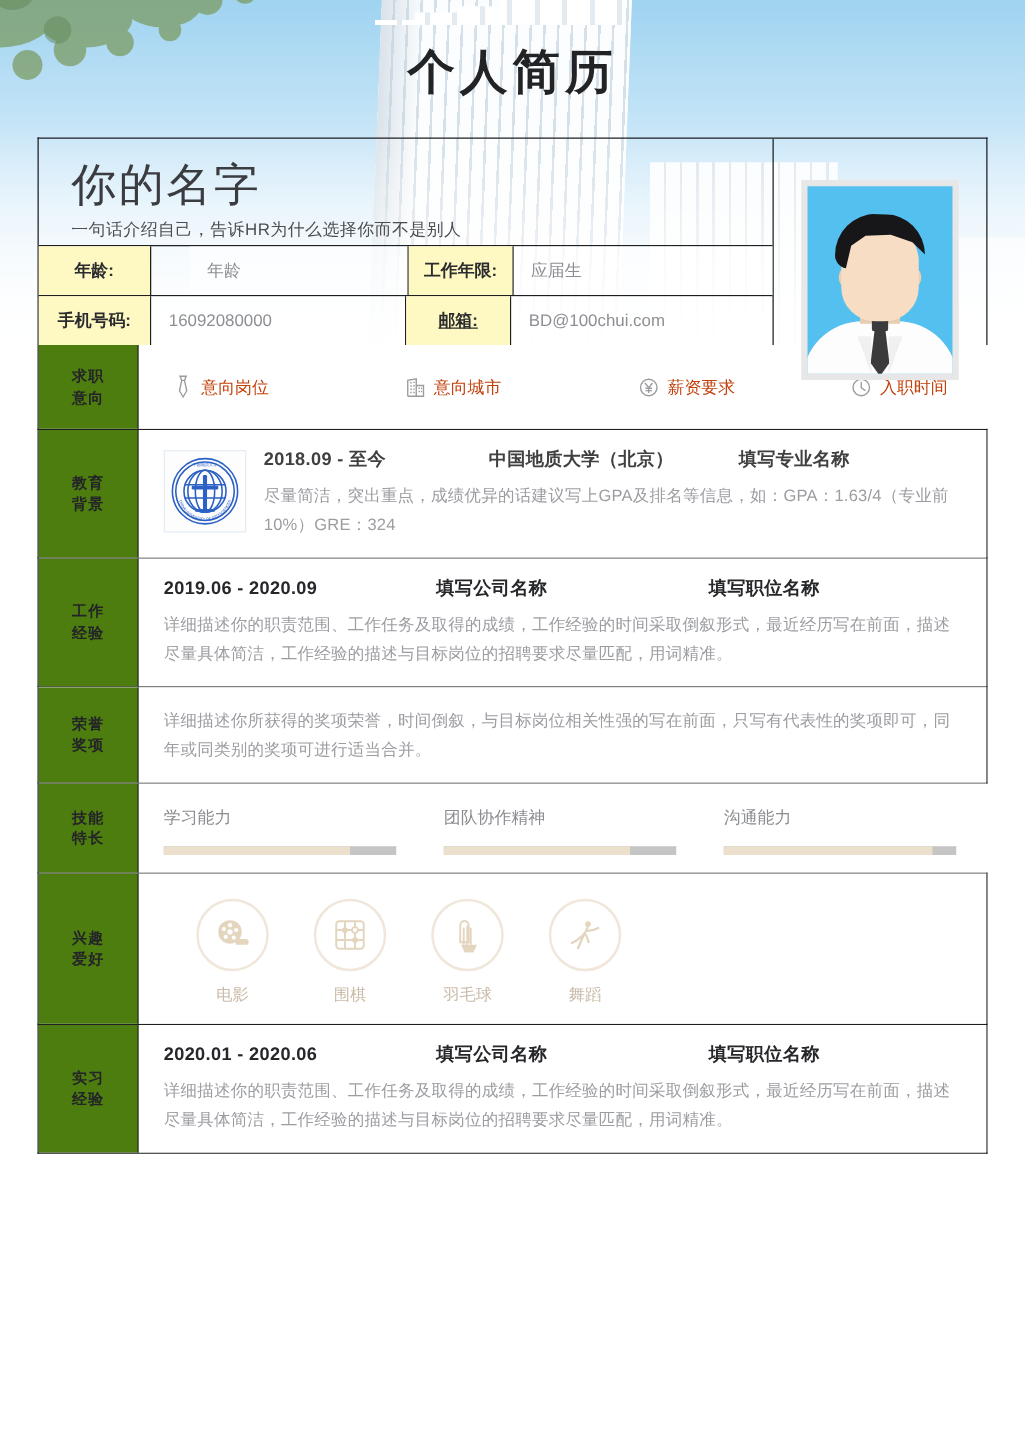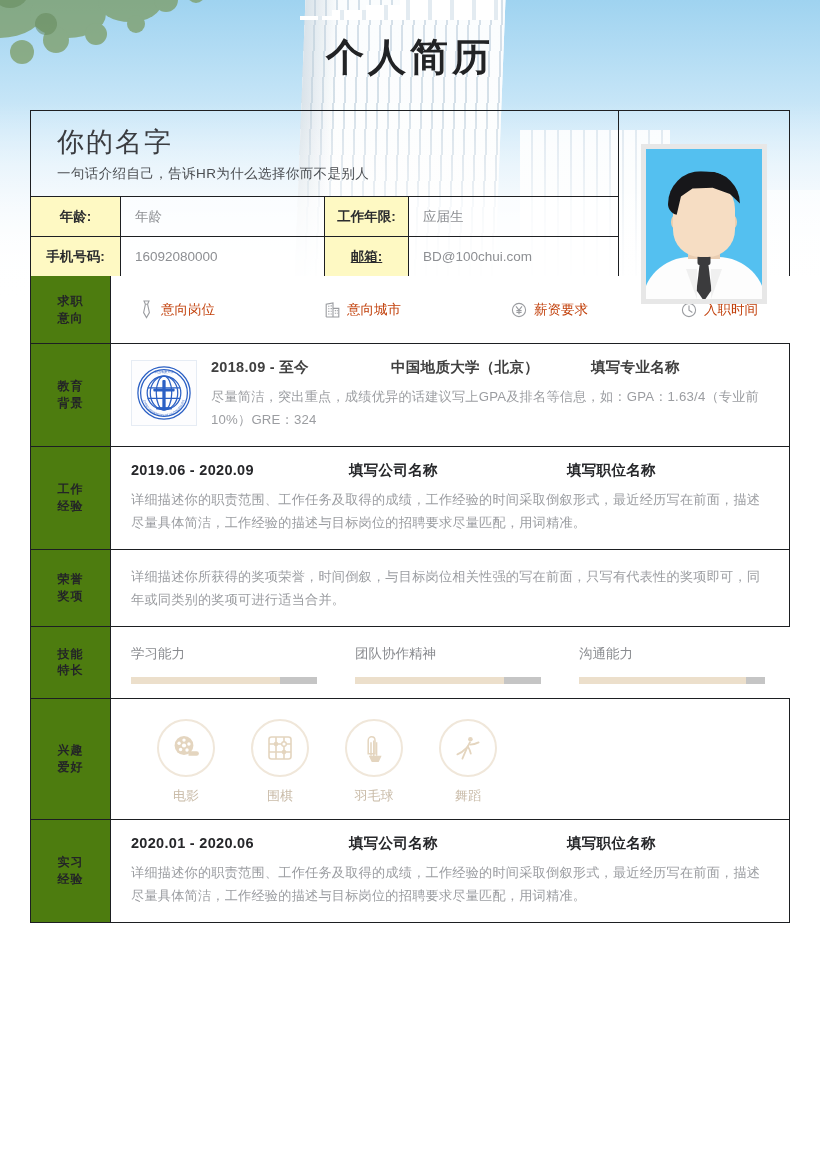--- a/index.html
+++ b/index.html
@@ -129,21 +129,21 @@
   }
   .id-left {
     width: 588px;
     border-right: 1.6px solid #1d1f22;
   }
   .name-row {
     padding: 16px 0 10px 26px;
     height: 85px;
   }
   .name-text {
-    font-size: 27px;
+    font-size: 36px;
     color: #3a3c40;
     letter-spacing: 2px;
     line-height: 1.15;
   }
   .name-sub {
     margin-top: 7px;
     font-size: 13.5px;
     color: #4b4e52;
     letter-spacing: .4px;
   }
@@ -168,21 +168,21 @@
     display: flex;
     align-items: center;
     padding-left: 14px;
     font-size: 13.5px;
     color: #8d8f93;
     background: rgba(255,255,255,.55);
     border-right: 1.2px solid #1d1f22;
   }
   .info-value.last { border-right: none; }
   .w-age-l   { width: 90px; }
-  .w-age-v   { width: 204px; }
+  .w-age-v   { width: 176px; margin-left: 31px; }
   .w-exp-l   { width: 84px; }
   .w-exp-v   { width: 208px; }
   .w-tel-l   { width: 90px; }
   .w-tel-v   { width: 204px; }
   .w-mail-l  { width: 84px; text-decoration: underline; }
   .w-mail-v  { width: 208px; }
 
   .photo-cell {
     position: relative;
     width: 170px;

